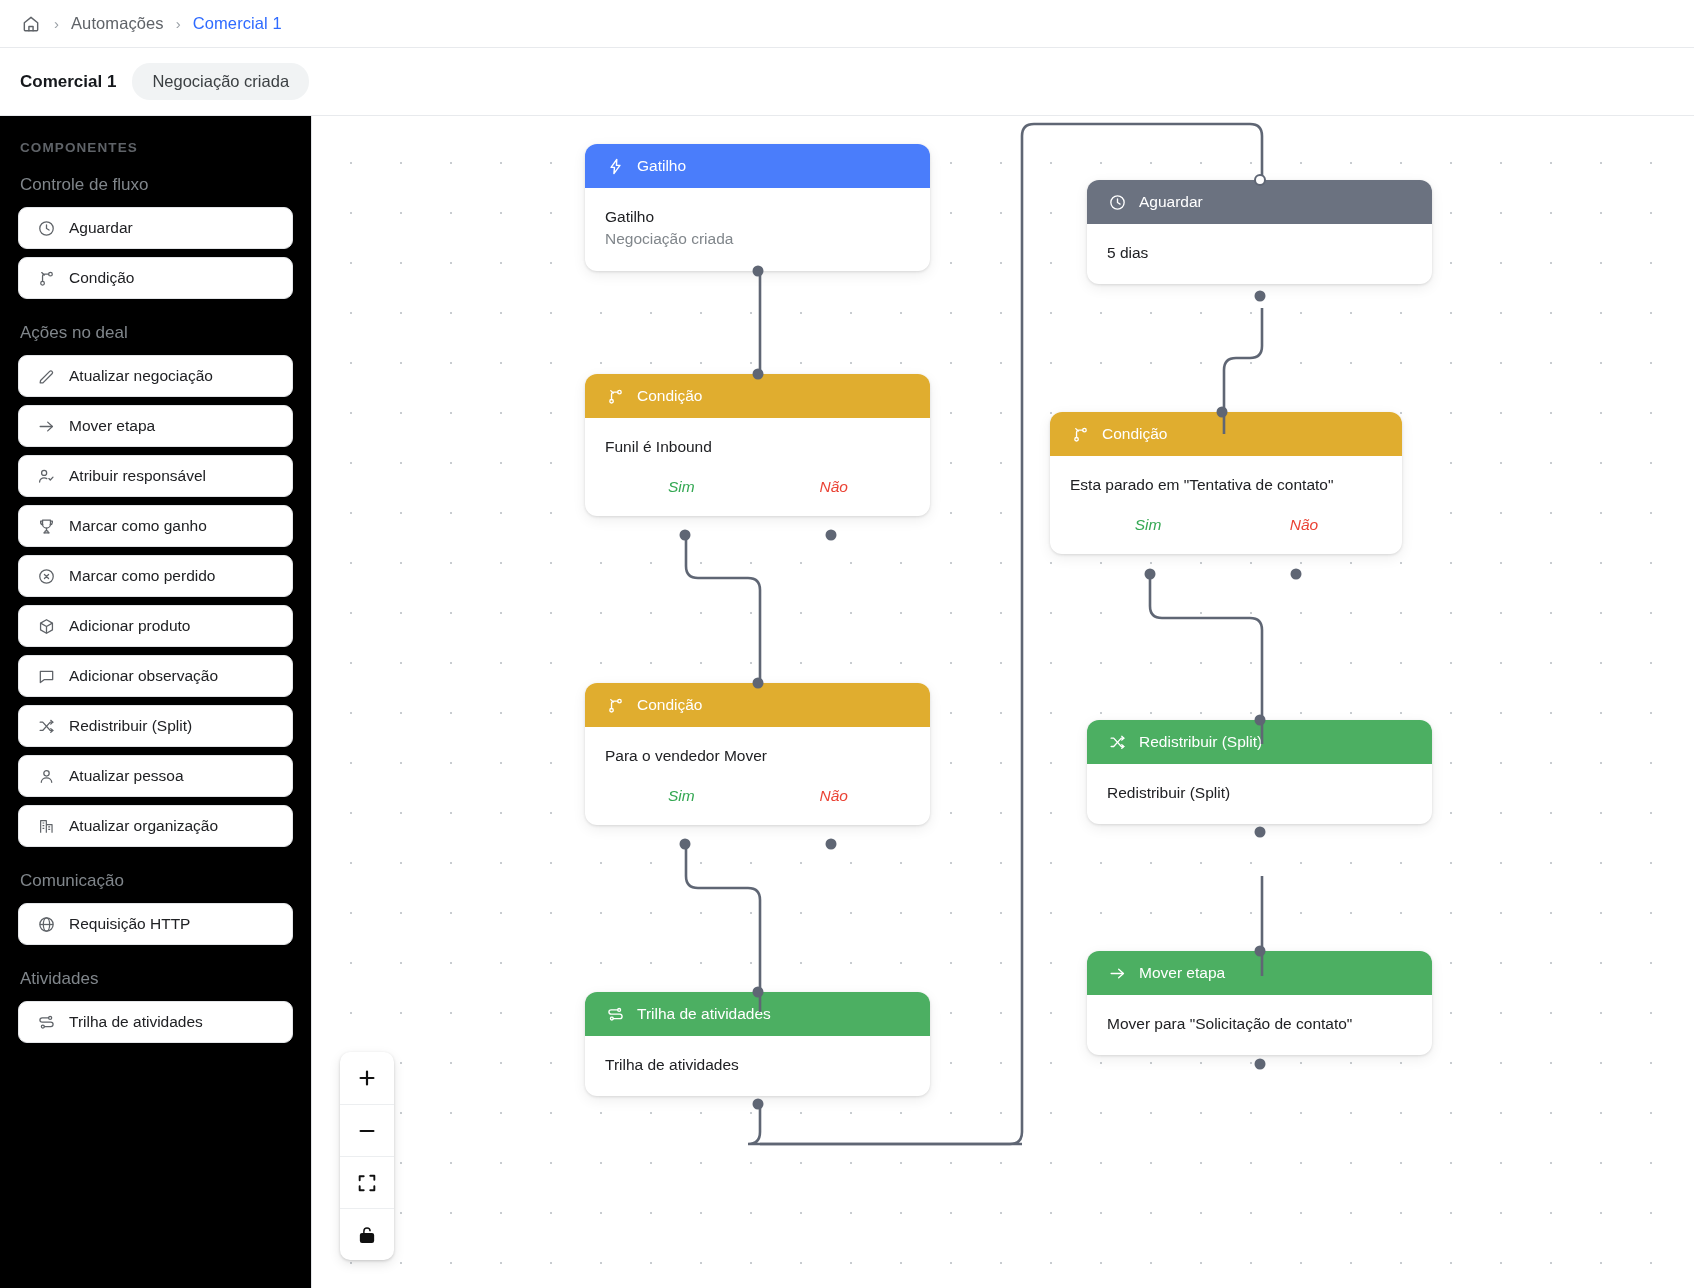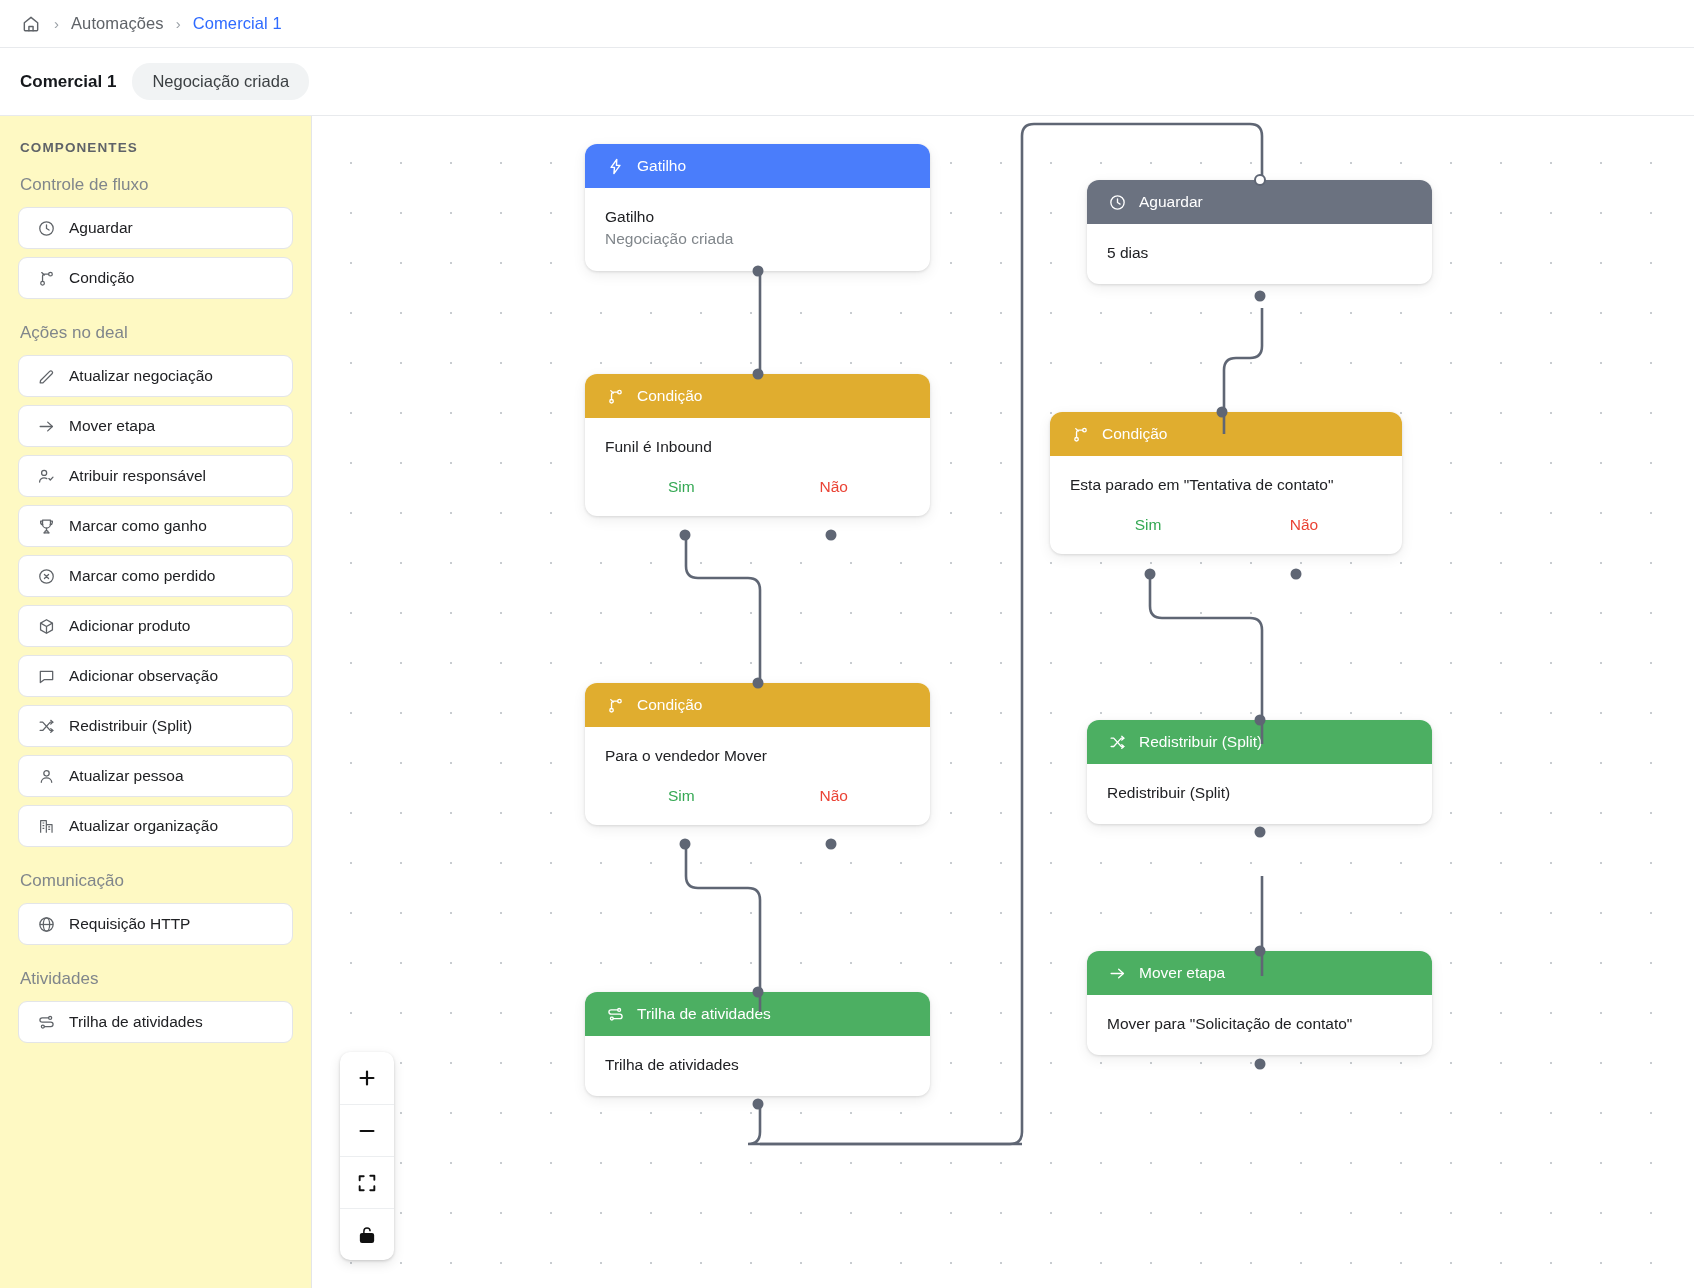--- a/index.html
+++ b/index.html
@@ -40,21 +40,21 @@
     font-size: 16.5px; border-radius: 18px;
     padding: 9px 20px; white-space: nowrap;
   }
 
   
   .body { flex: 1 1 auto; display: flex; min-height: 0; }
 
   
   .sidebar {
     width: 312px; flex: 0 0 312px;
-    background: #fef9c3;
+    background: #000000;
     border-right: 1px solid #e3e5e8;
     padding: 24px 18px 18px 18px;
     overflow: hidden;
   }
   .sb-title {
     font-size: 13.5px; font-weight: bold; letter-spacing: 1.1px;
     color: #5f6368; margin-bottom: 20px; padding-left: 2px;
   }
   .sb-group-label {
     font-size: 17px; color: #80868b; font-weight: normal;
@@ -92,21 +92,21 @@
   }
   .node-head {
     height: 44px; display: flex; align-items: center; gap: 12px;
     padding: 0 20px; color: #fff; font-size: 15.5px;
   }
   .node-head .nh-ico { width: 20px; height: 20px; display: inline-flex; align-items: center; justify-content: center; }
   .node-head .nh-ico svg { width: 19px; height: 19px; }
   .node-body { padding: 18px 20px 20px 20px; }
   .node-line { font-size: 15.5px; color: #202124; line-height: 1.45; white-space: nowrap; }
   .node-line.muted { color: #80868b; }
-  .branches { display: flex; margin-top: 20px; }
+  .branches { display: flex; margin-top: 20px; font-style: italic; }
   .branch { flex: 1; text-align: center; font-size: 15.5px; }
   .branch.yes { color: #34a853; }
   .branch.no  { color: #ea4335; }
 
   
   .port {
     position: absolute; width: 11px; height: 11px; border-radius: 50%;
     background: #5f6674; transform: translate(-50%, -50%); z-index: 3;
   }
   .port.hollow { background: #fff; border: 2.5px solid #5f6674; width: 12px; height: 12px; }

